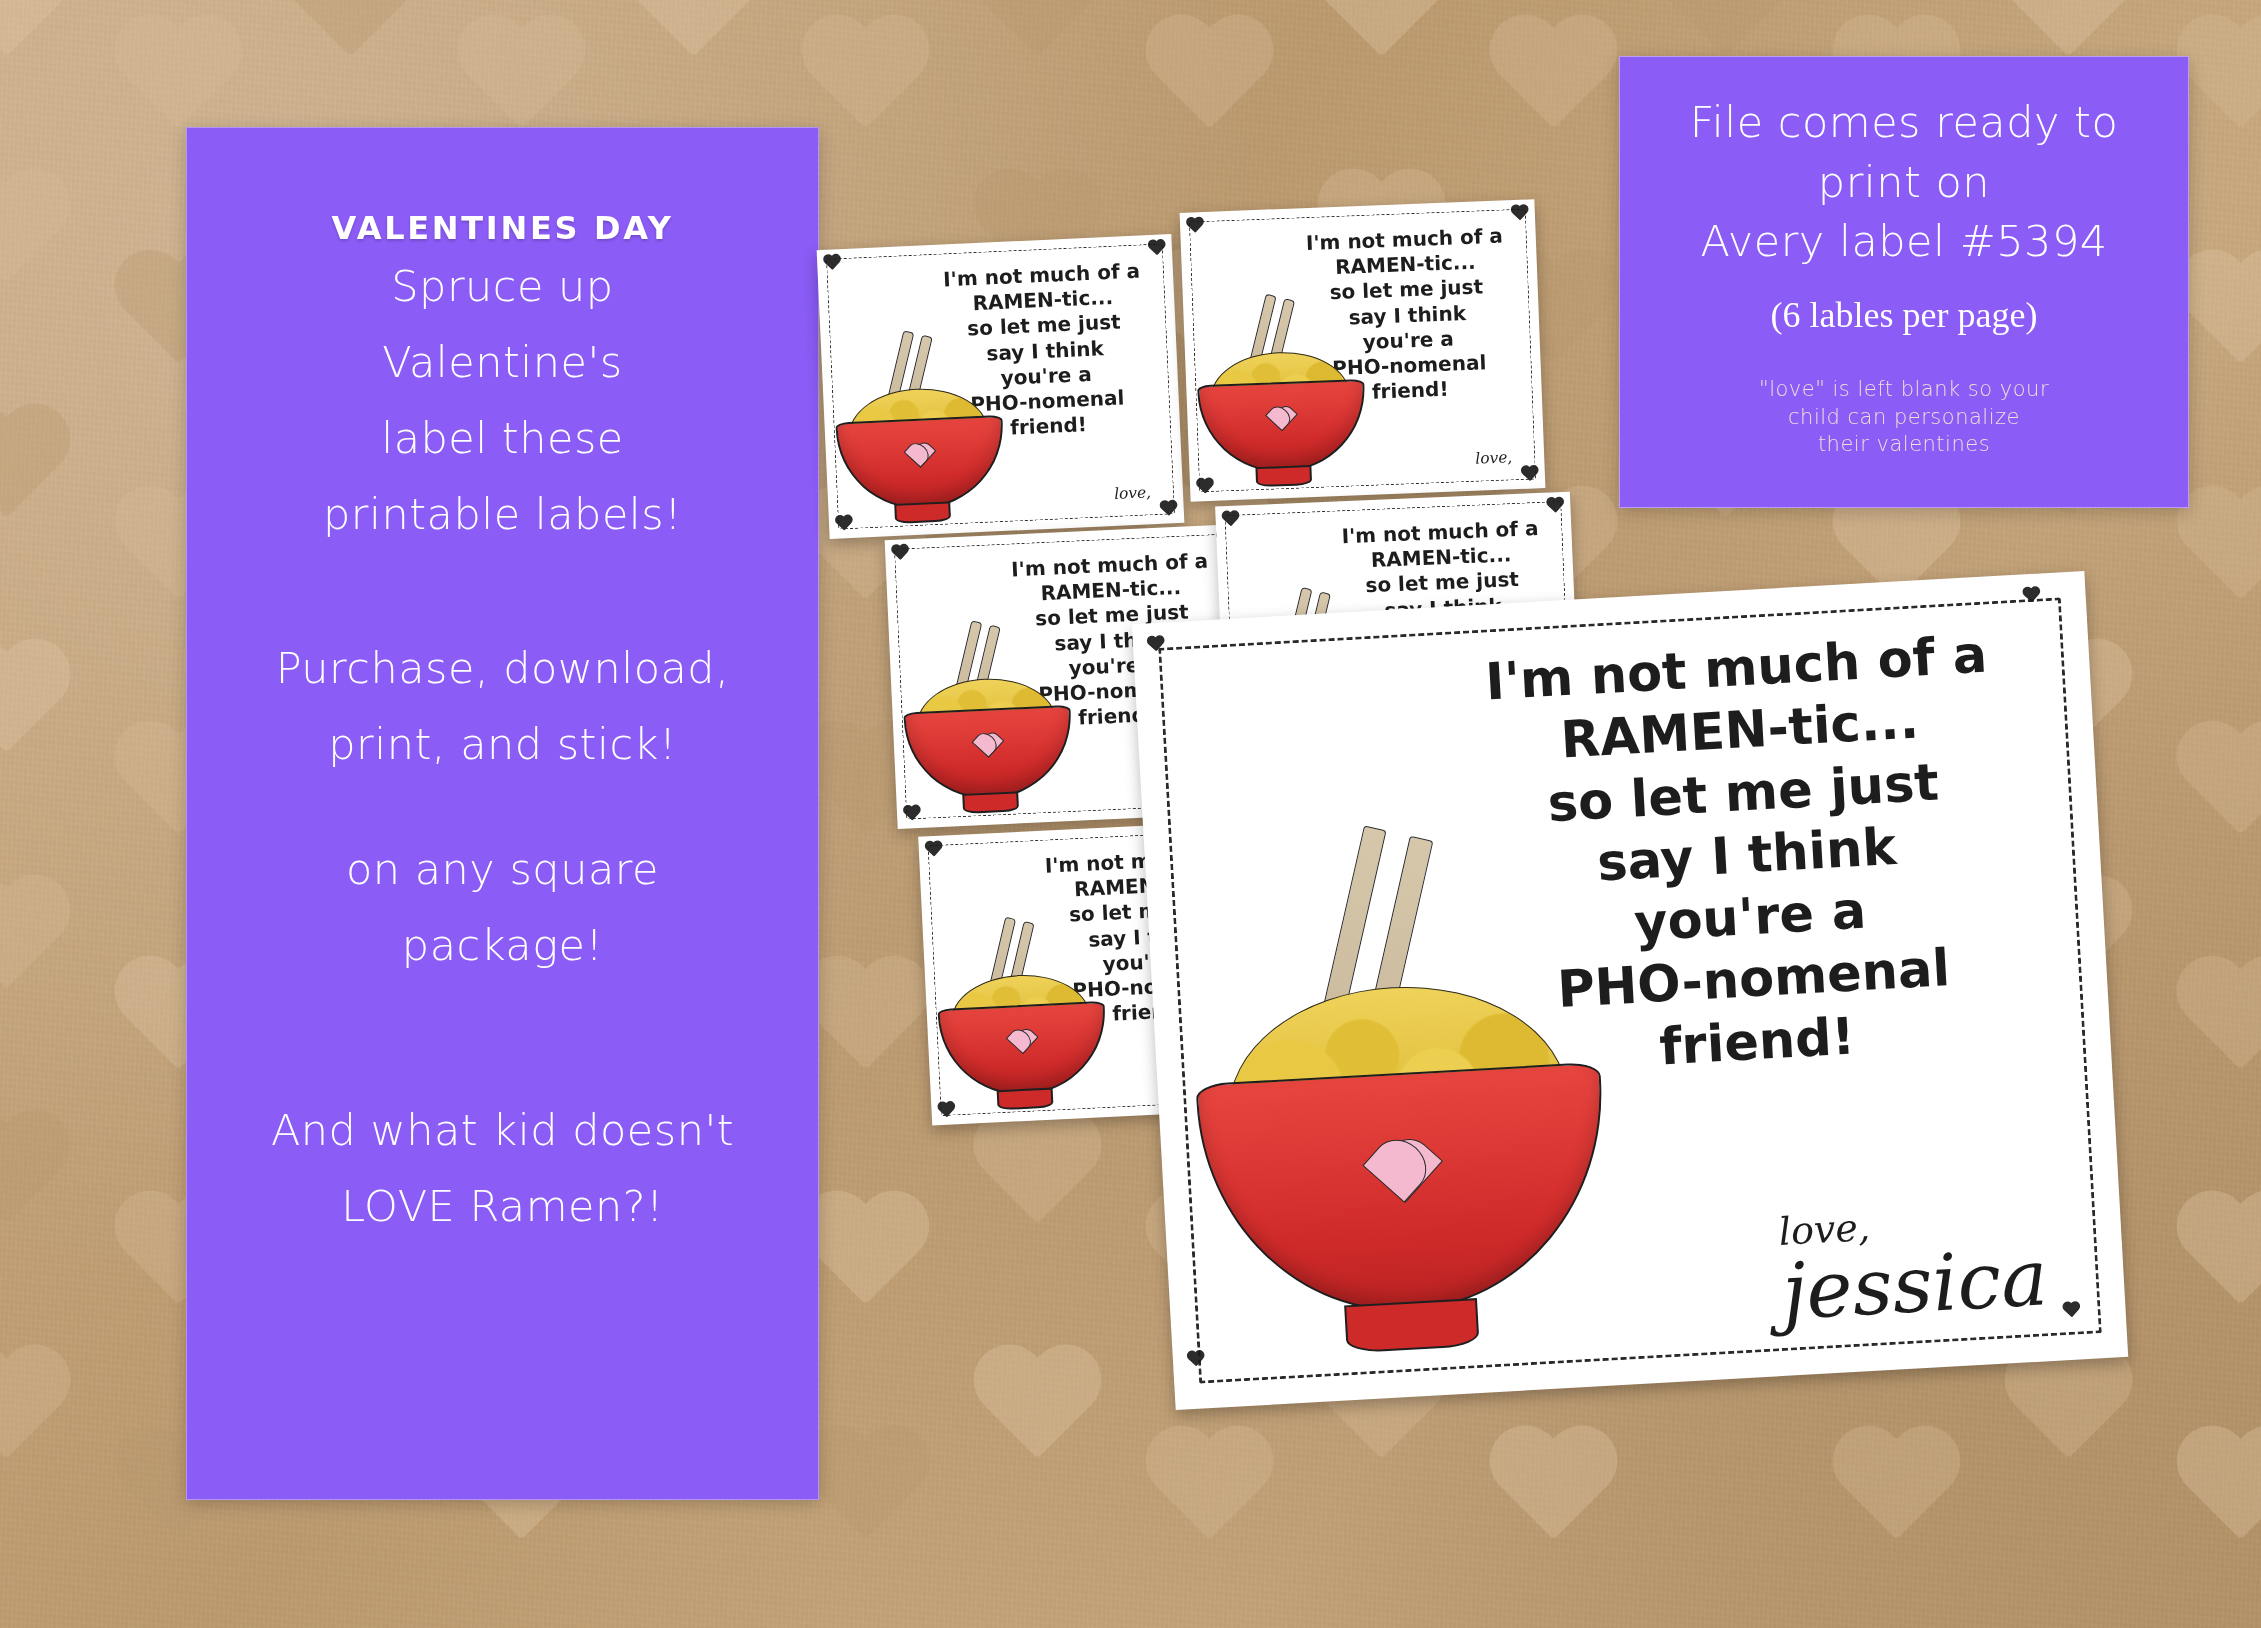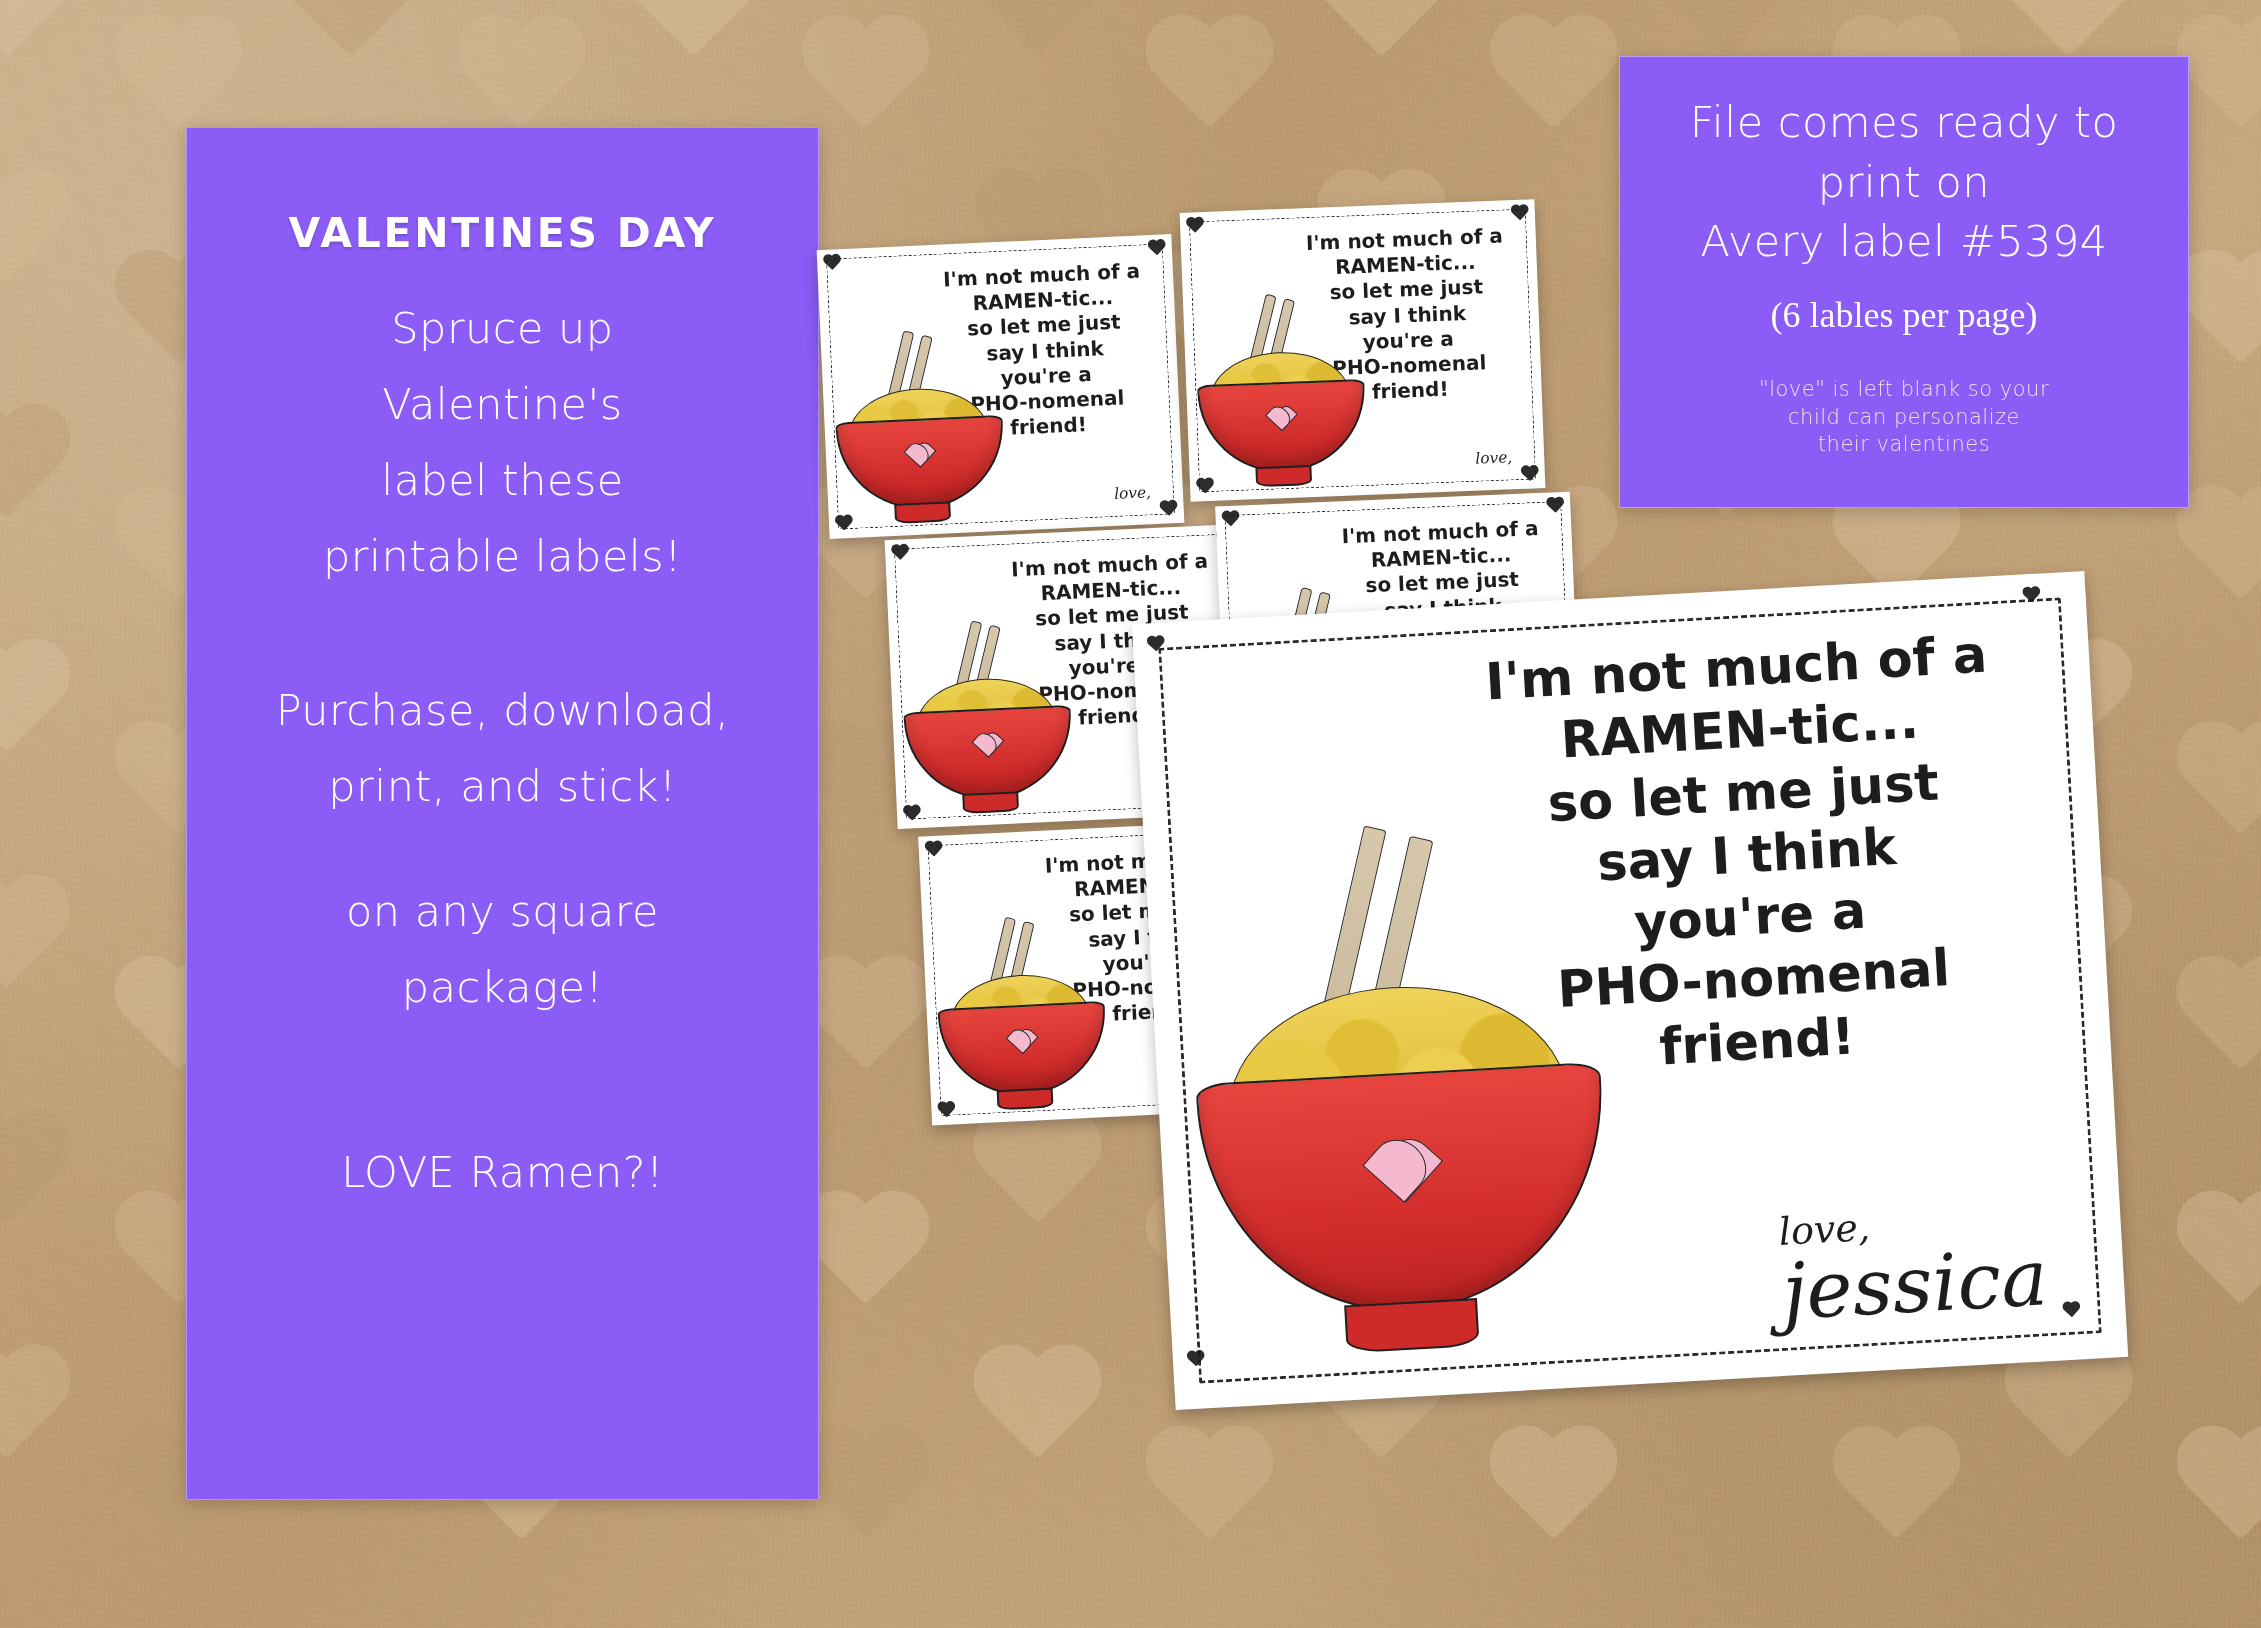--- a/index.html
+++ b/index.html
@@ -73,23 +73,23 @@
     top: 127px;
     width: 633px;
     height: 1373px;
     padding: 43px 27px 0 27px;
     text-align: center;
     border: 0.9px solid rgba(255,255,255,.35);
   }
   #info-panel .title {
     font-family: "DejaVu Sans", sans-serif;
     font-weight: bold;
-    font-size: 41px;
+    font-size: 32px;
     letter-spacing: 2.7px;
-    margin: 38px 0 45px 0;
+    margin: 38px 0 13px 0;
     text-shadow: 0 1.8px 2.7px rgba(0,0,0,.18);
   }
   #info-panel .para {
     font-family: "DejaVu Sans", sans-serif;
     font-weight: 300;
     font-size: 43px;
     line-height: 1.22;
     margin: 0 0 23.5px 0;
     letter-spacing: 0.5px;
   }
@@ -395,20 +395,21 @@
     <div class="para">Valentine's</div>
     <div class="para">label these</div>
     <div class="para">printable labels!</div>
     <div class="gap-lg"></div>
     <div class="para">Purchase, download,</div>
     <div class="para">print, and stick!</div>
     <div class="gap-md"></div>
     <div class="para">on any square</div>
     <div class="para">package!</div>
     <div class="gap-xl"></div>
+    <div class="para">And what kid doesn't</div>
     <div class="para">LOVE Ramen?!</div>
   </div>
 
   <div class="panel" id="note-panel">
     <div class="note-main">File comes ready to</div>
     <div class="note-main">print on</div>
     <div class="note-main">Avery label #5394</div>
     <div class="note-sub">(6 lables per page)</div>
     <div class="note-fine">
       <div>"love" is left blank so your</div>

